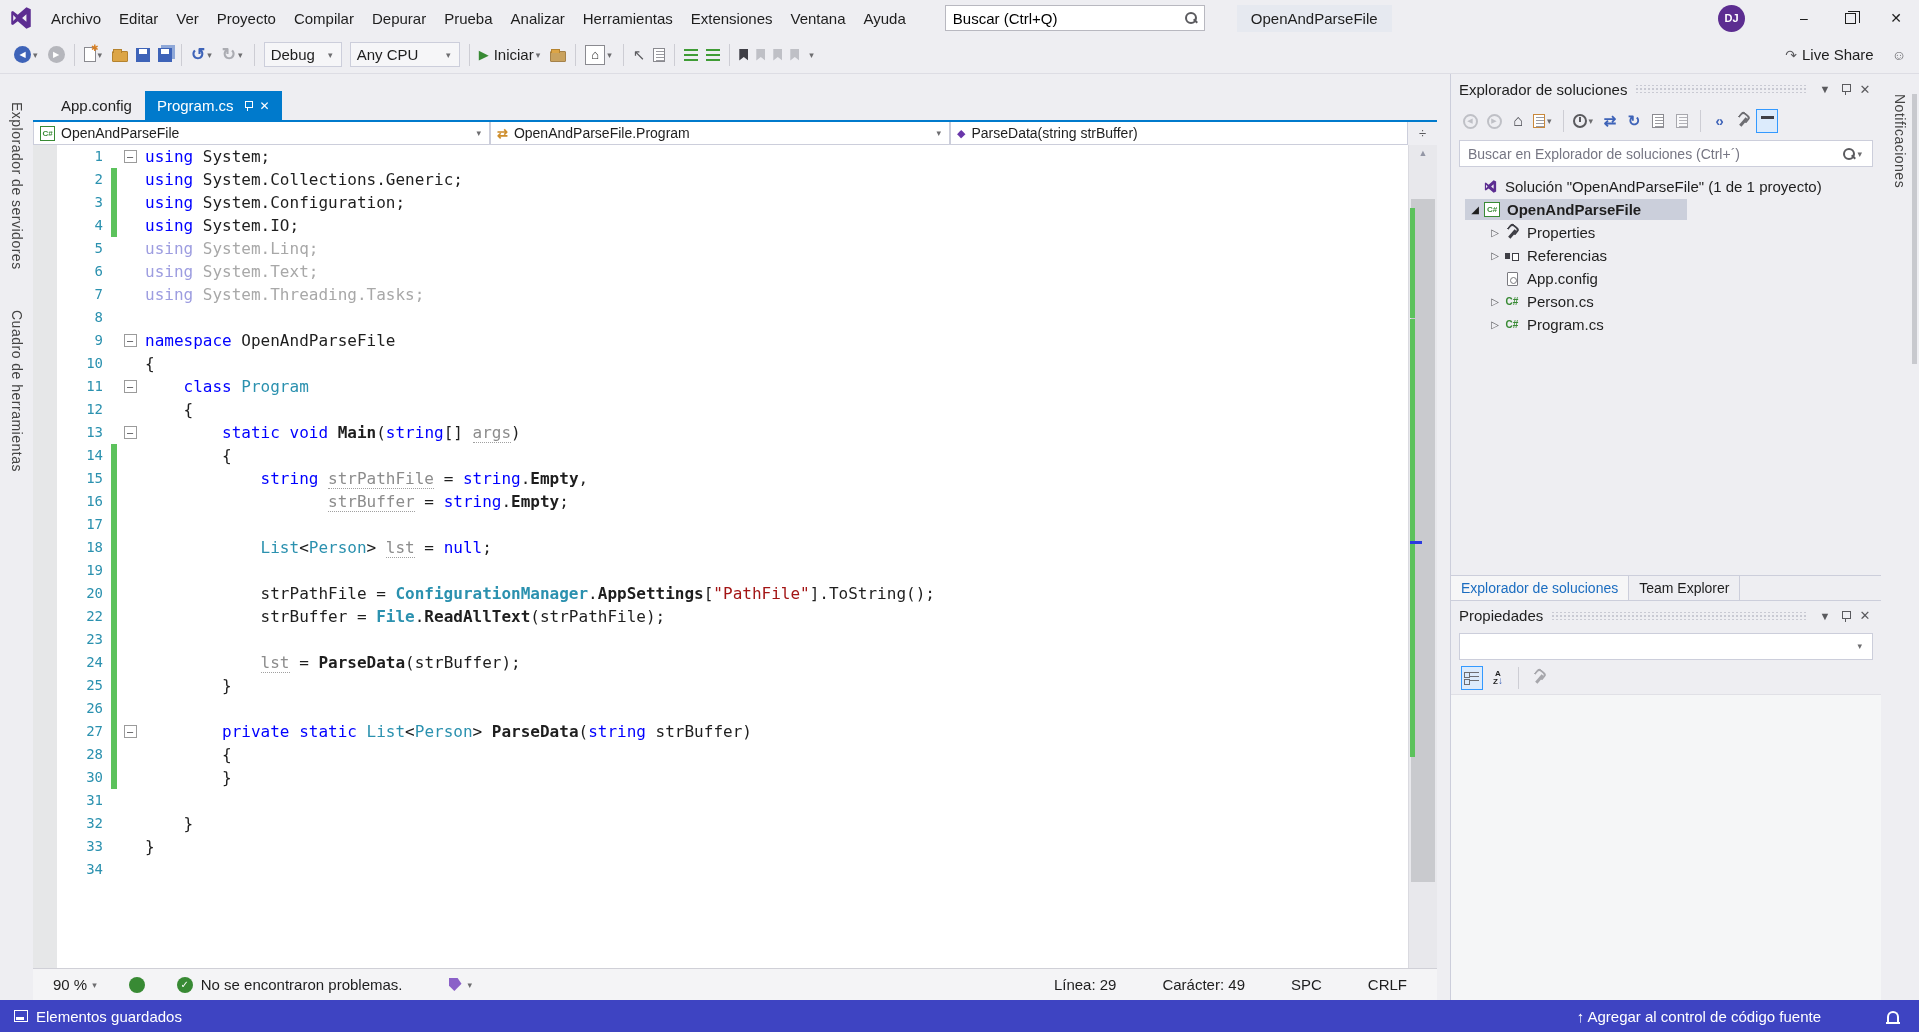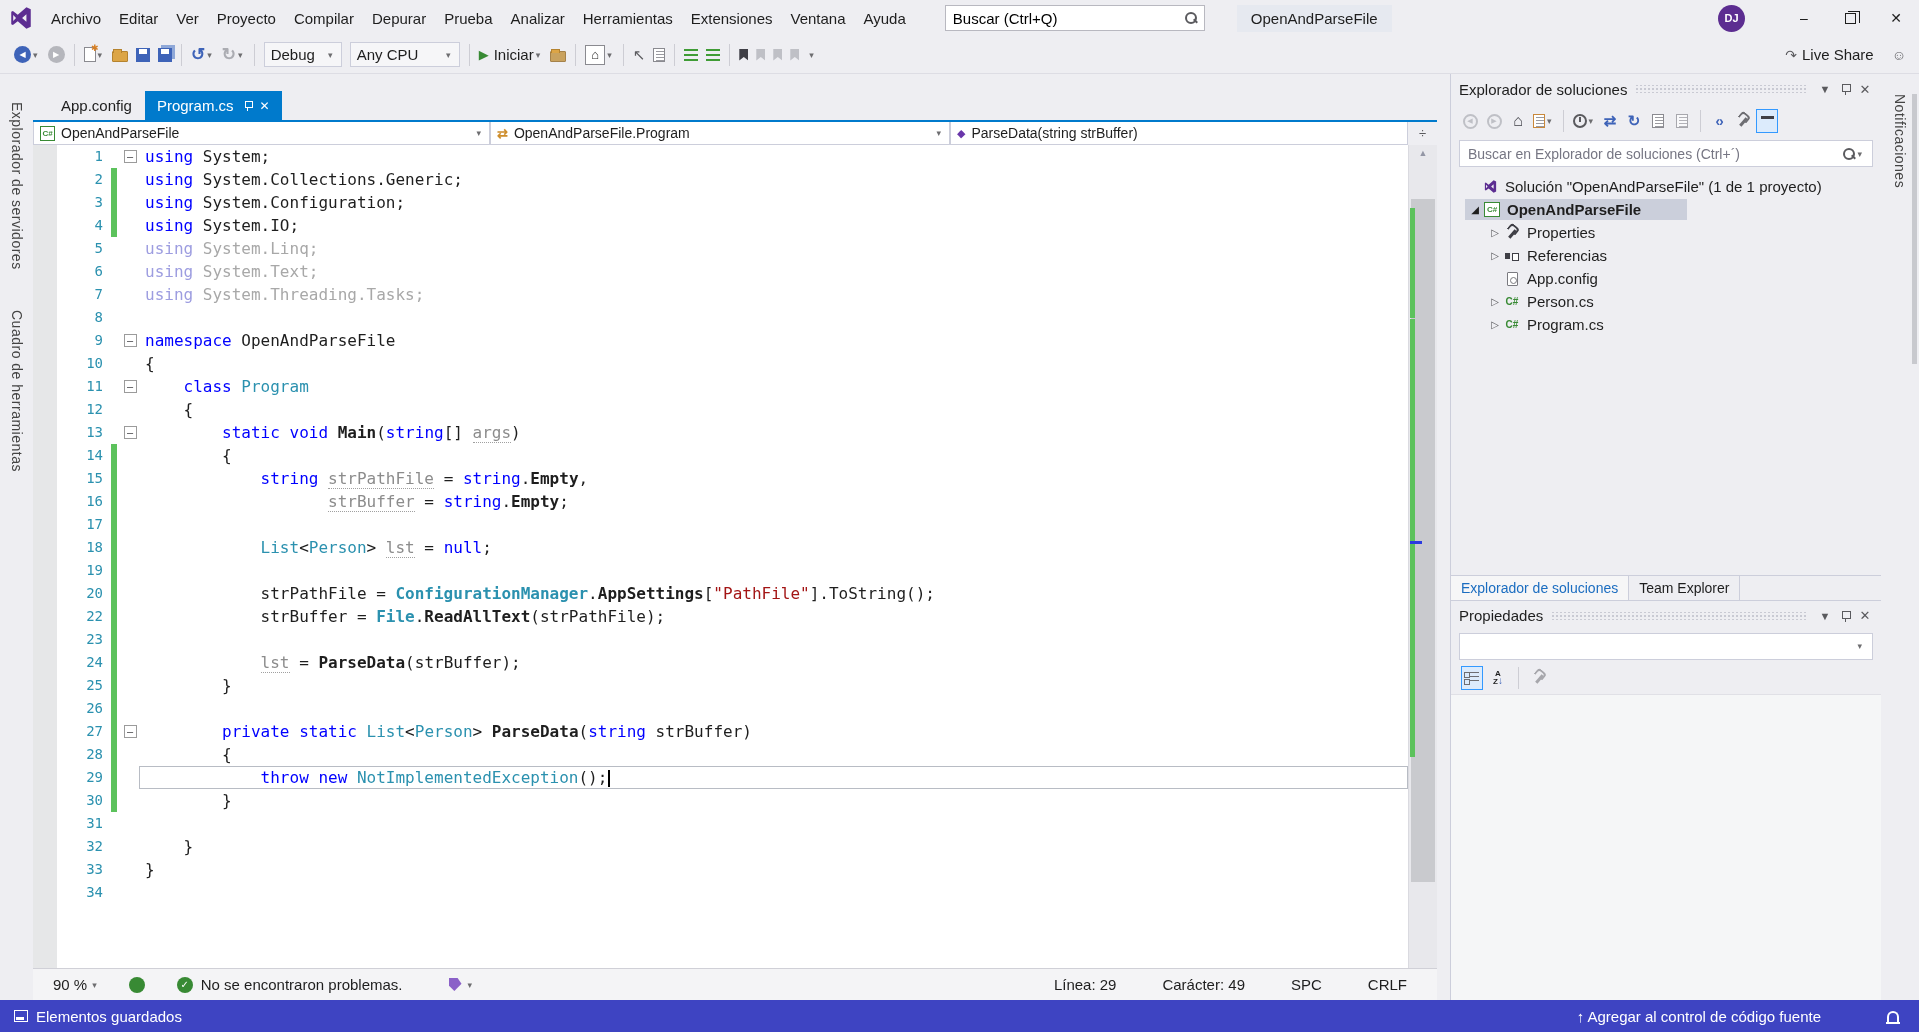--- a/index.html
+++ b/index.html
@@ -580,29 +580,20 @@
             </div>
             <div class="row chg">
               <span class="m-bp"></span>
               <span class="m-ln">28</span>
               <span class="m-chg">
                 <i></i>
               </span>
               <span class="m-fold"></span>
               <span class="codetxt"><span class="tk-p">        {</span></span>
             </div>
-            <div class="row chg cur">
-              <span class="m-bp"></span>
-              <span class="m-ln">29</span>
-              <span class="m-chg">
-                <i></i>
-              </span>
-              <span class="m-fold"></span>
-              <span class="codetxt"><span class="tk-p">            </span><span class="tk-kw">throw</span><span class="tk-kw"> new</span><span class="tk-ty"> NotImplementedException</span><span class="tk-p">();</span><span class="caret-bar"></span></span>
-            </div>
             <div class="row chg">
               <span class="m-bp"></span>
               <span class="m-ln">30</span>
               <span class="m-chg">
                 <i></i>
               </span>
               <span class="m-fold"></span>
               <span class="codetxt"><span class="tk-p">        }</span></span>
             </div>
             <div class="row">

